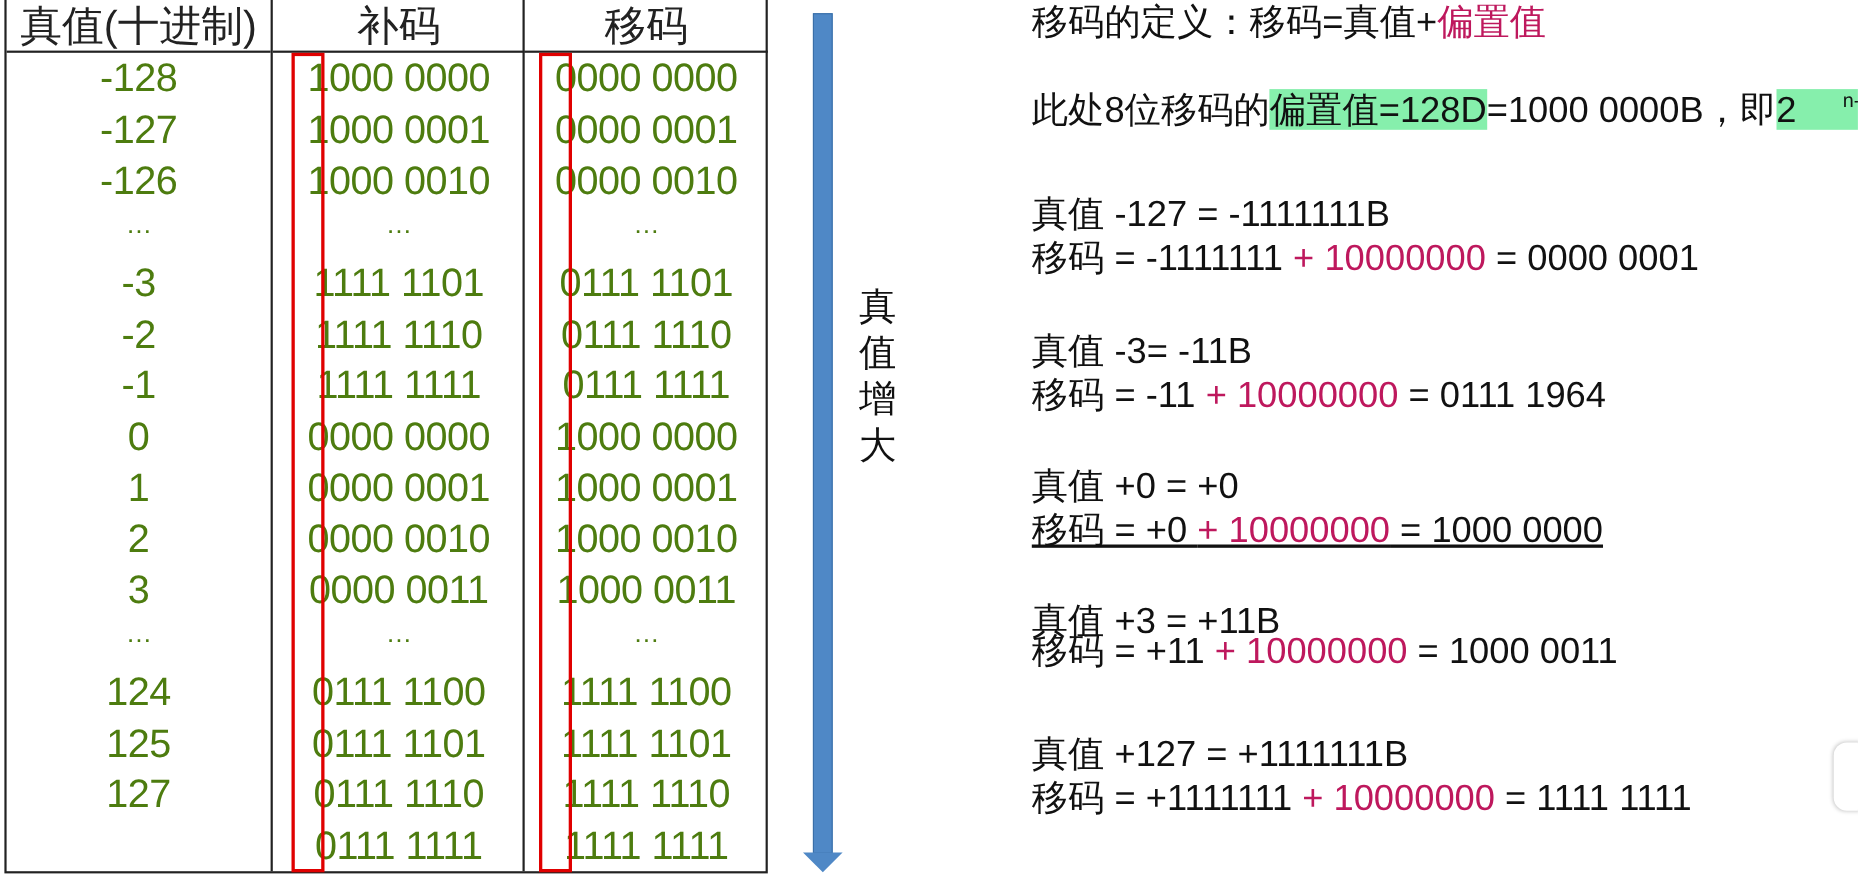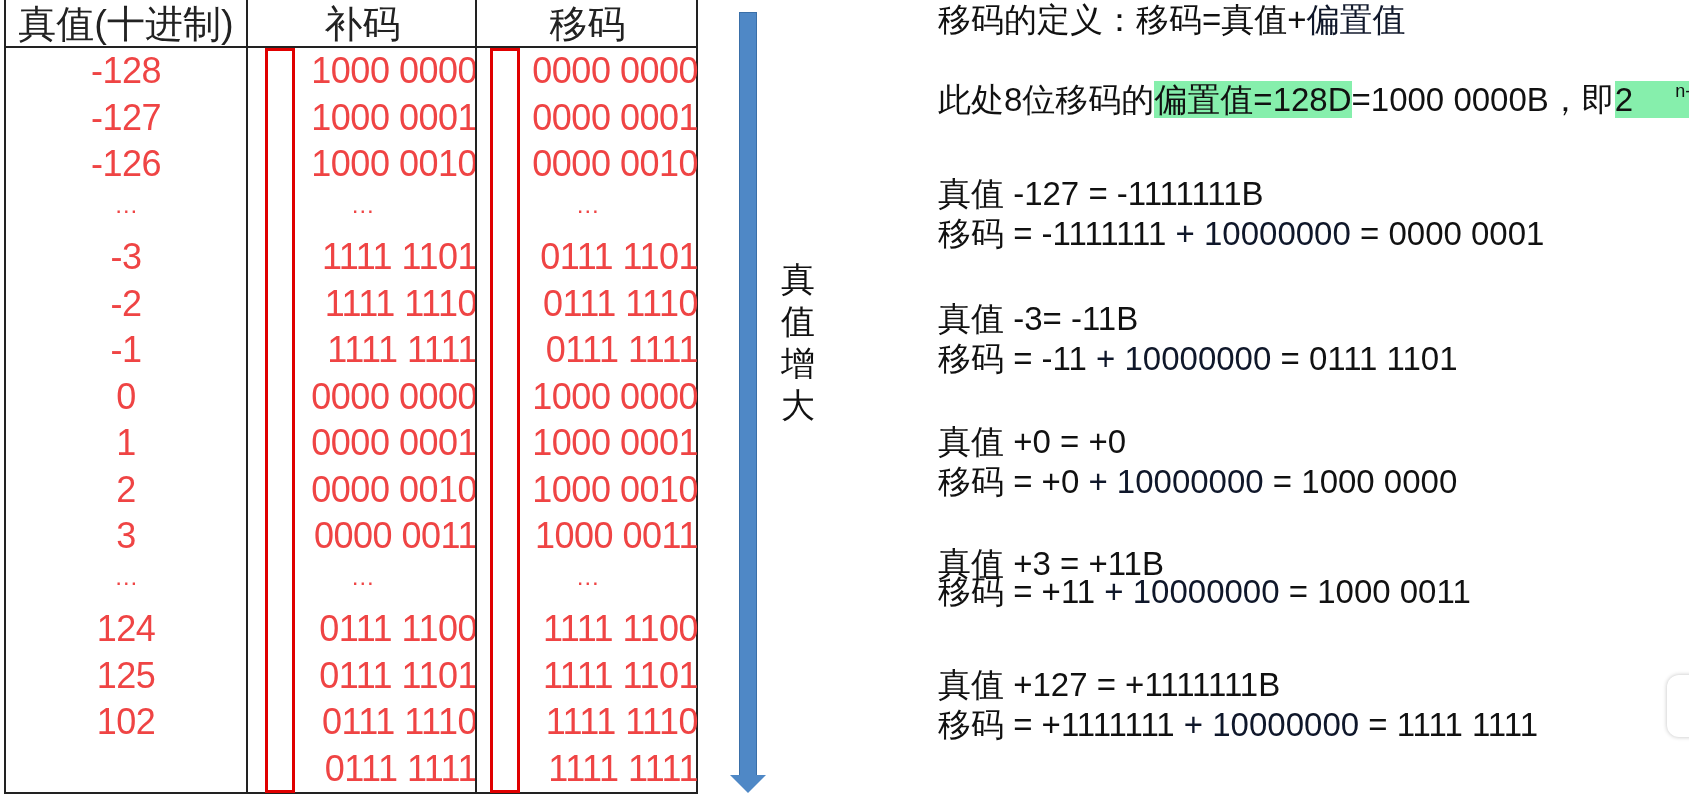--- a/index.html
+++ b/index.html
@@ -11,23 +11,23 @@
          border: 2px solid #222; box-sizing: border-box; }
   .col { position: absolute; top: 0; bottom: 0; }
   .col-a { left: 0; width: 240px; }
   .col-b { left: 240px; width: 229px; border-left: 2px solid #222; }
   .col-c { left: 469px; width: 221px; border-left: 2px solid #222; }
   .hdr { position: absolute; top: 0; left: 0; right: 0; height: 50px;
          border-bottom: 2px solid #222; text-align: center;
          font-size: 38px; line-height: 56px; color: #222; }
   .rows { position: absolute; top: 52px; left: 0; right: 0; }
   .cell { height: 46.5px; line-height: 46px; text-align: center;
-          font-size: 36px; color: #ef4444; letter-spacing: -0.5px; }
+          font-size: 36px; color: #4d7c0f; letter-spacing: -0.5px; }
   .cell.ell { font-size: 24px; line-height: 34px; height: 46.5px; }
-  .col-b .cell, .col-c .cell { text-align: right; }
+  .col-b .cell, .col-c .cell { text-align: center; }
   .col-b .cell.ell { padding-left: 0; text-align: center; }
   .col-c .cell.ell { padding-left: 0; text-align: center; }
 
   .sign-box { position: absolute; border: 3px solid #e00000; box-sizing: border-box; }
   .sign-box.b { left: 265px; top: 48px; width: 30px; height: 745px; }
   .sign-box.c { left: 490px; top: 48px; width: 30px; height: 745px; }
 
   
   .arrow-shaft { position: absolute; left: 739px; top: 12px; width: 18px; height: 764px;
                  background: #4f88c6; border: 1px solid #3a6fa8; box-sizing: border-box; }
@@ -36,21 +36,21 @@
                 border-top: 18px solid #4f88c6; }
   .arrow-label { position: absolute; left: 778px; top: 258px; width: 40px;
                  font-family: "DejaVu Serif", serif; font-size: 34px; line-height: 42px;
                  color: #111; text-align: center; }
   .arrow-label span { display: block; }
 
   
   .notes { position: absolute; left: 938px; top: 0; width: 760px;
            font-family: "Liberation Sans", "DejaVu Sans", sans-serif; color: #111; }
   .line { position: absolute; left: 0; white-space: nowrap; font-size: 33px; }
-  .red { color: #0f172a; }
+  .red { color: #be185d; }
   .hl { background: #86efac; }
   sup { font-size: 18px; vertical-align: 14px; margin-left: 42px; }
 
   
   .edge-widget { position: absolute; left: 1667px; top: 675px; width: 40px; height: 62px;
                  border-radius: 12px; background: #fff; box-shadow: 0 0 4px rgba(0,0,0,0.25); }
 </style>
 </head>
 <body>
 
@@ -65,21 +65,21 @@
         <div class="cell">-3</div>
         <div class="cell">-2</div>
         <div class="cell">-1</div>
         <div class="cell">0</div>
         <div class="cell">1</div>
         <div class="cell">2</div>
         <div class="cell">3</div>
         <div class="cell ell">…</div>
         <div class="cell">124</div>
         <div class="cell">125</div>
-        <div class="cell">102</div>
+        <div class="cell">127</div>
       </div>
   </div>
   <div class="col col-b">
     <div class="hdr">补码</div>
     <div class="rows" id="rows-b">
         <div class="cell">1000 0000</div>
         <div class="cell">1000 0001</div>
         <div class="cell">1000 0010</div>
         <div class="cell ell">…</div>
         <div class="cell">1111 1101</div>
@@ -135,23 +135,23 @@
     <span>移码的定义：移码=真值+</span><span class="red">偏置值</span>
   </div>
   <div class="line" style="top:78px;">
     <span>此处8位移码的</span><span class="hl">偏置值=128D</span><span>=1000 0000B，即</span><span class="hl"><span>2</span><sup>n-1</sup></span>
   </div>
 
   <div id="examples">
       <div class="line" style="top: 172px;">真值 -127 = -1111111B</div>
       <div class="line" style="top: 212px;"><span>移码 = -1111111 </span><span class="red">+ 10000000</span><span> = 0000 0001</span></div>
       <div class="line" style="top: 297px; text-align: right;">真值 -3= -11B</div>
-      <div class="line" style="top: 337px;"><span>移码 = -11 </span><span class="red">+ 10000000</span><span> = 0111 1101</span></div>
+      <div class="line" style="top: 337px;"><span>移码 = -11 </span><span class="red">+ 10000000</span><span> = 0111 1964</span></div>
       <div class="line" style="top: 420px;">真值 +0 = +0</div>
-      <div class="line" style="top: 460px;"><span>移码 = +0 </span><span class="red">+ 10000000</span><span> = 1000 0000</span></div>
+      <div class="line" style="top: 460px; text-decoration: underline;"><span>移码 = +0 </span><span class="red">+ 10000000</span><span> = 1000 0000</span></div>
       <div class="line" style="top: 542px;">真值 +3 = +11B</div>
       <div class="line" style="top: 570px;"><span>移码 = +11 </span><span class="red">+ 10000000</span><span> = 1000 0011</span></div>
       <div class="line" style="top: 663px;">真值 +127 = +1111111B</div>
       <div class="line" style="top: 703px;"><span>移码 = +1111111 </span><span class="red">+ 10000000</span><span> = 1111 1111</span></div>
     </div>
 </div>
 
 <div class="edge-widget"></div>
 
 </body></html>

